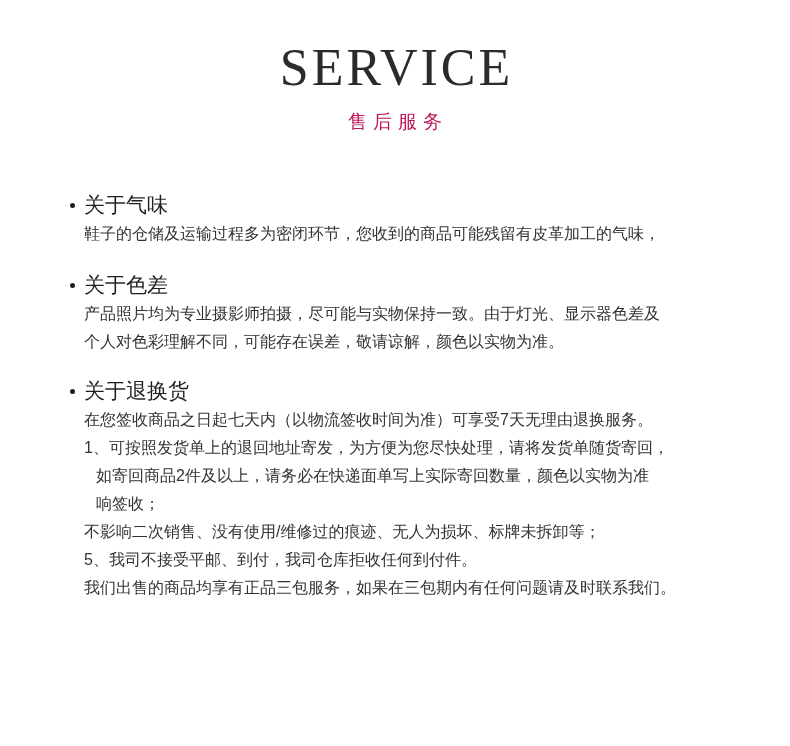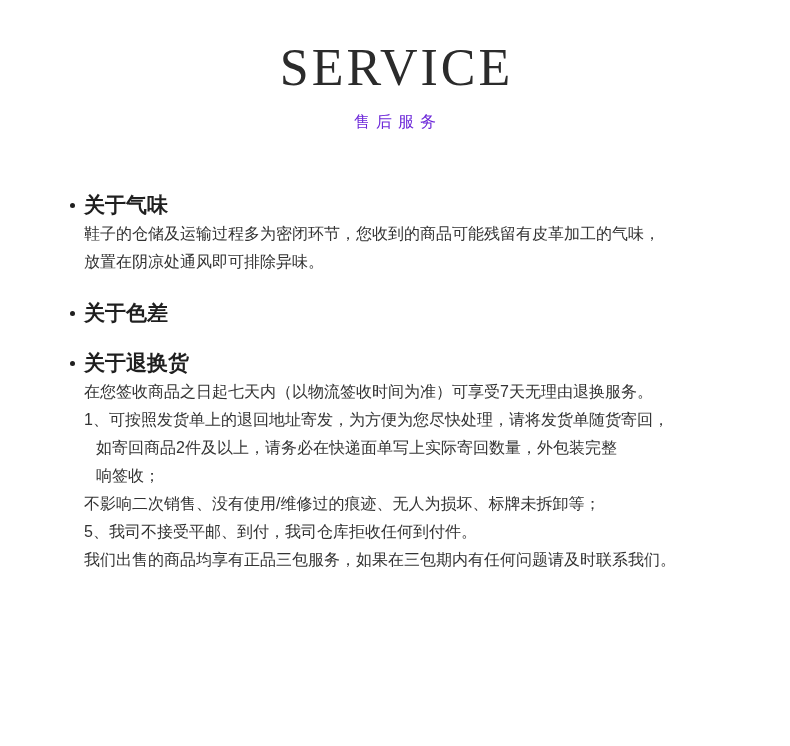--- a/index.html
+++ b/index.html
@@ -26,25 +26,25 @@
     font-family: "Liberation Serif", "DejaVu Serif", serif;
     font-size: 52px;
     line-height: 52px;
     font-weight: 400;
     letter-spacing: 3px;
     padding-left: 3px; 
     color: #2b2b2b;
   }
   .hdr-sub {
     margin-top: 14px;
-    font-size: 16px;
+    font-size: 19px;
     line-height: 28px;
     letter-spacing: 6px;
     padding-left: 6px; 
-    color: #6d28d9;
+    color: #be185d;
   }
   
   .content {
     padding: 0 24px 0 30px;
   }
   .section-1 { margin-top: 54px; }
   .section-2 { margin-top: 22px; }
   .section-3 { margin-top: 20px; }
   .sec-head {
     display: flex;
@@ -54,21 +54,21 @@
   .bullet {
     width: 5px;
     height: 5px;
     border-radius: 50%;
     background: #1f1f1f;
     margin-right: 9px;
     flex: 0 0 auto;
   }
   .sec-title {
     font-size: 21px;
-    font-weight: 700;
+    font-weight: 400;
     color: #1f1f1f;
   }
   .sec-body {
     padding-left: 14px;
   }
   .line {
     font-size: 16px;
     line-height: 28px;
     color: #333333;
     white-space: normal;
@@ -89,40 +89,43 @@
 
   <div class="content">
 
     <div class="section-1">
       <div class="sec-head">
         <span class="bullet"></span>
         <span class="sec-title">关于气味</span>
       </div>
       <div class="sec-body">
         <div class="line">鞋子的仓储及运输过程多为密闭环节，您收到的商品可能残留有皮革加工的气味，</div>
-        <div class="line">放置在阴凉处通风即可排除异味。</div>
       </div>
     </div>
 
     <div class="section-2">
       <div class="sec-head">
         <span class="bullet"></span>
         <span class="sec-title">关于色差</span>
+      </div>
+      <div class="sec-body">
+        <div class="line">产品照片均为专业摄影师拍摄，尽可能与实物保持一致。由于灯光、显示器色差及</div>
+        <div class="line">个人对色彩理解不同，可能存在误差，敬请谅解，颜色以实物为准。</div>
       </div>
     </div>
 
     <div class="section-3">
       <div class="sec-head">
         <span class="bullet"></span>
         <span class="sec-title">关于退换货</span>
       </div>
       <div class="sec-body">
         <div class="line">在您签收商品之日起七天内（以物流签收时间为准）可享受7天无理由退换服务。</div>
         <div class="line">1、可按照发货单上的退回地址寄发，为方便为您尽快处理，请将发货单随货寄回，</div>
-        <div class="line indent">如寄回商品2件及以上，请务必在快递面单写上实际寄回数量，外包装完整</div>
+        <div class="line indent">如寄回商品2件及以上，请务必在快递面单写上实际寄回数量，颜色以实物为准</div>
         <div class="line indent">响签收；</div>
         <div class="line">不影响二次销售、没有使用/维修过的痕迹、无人为损坏、标牌未拆卸等；</div>
         <div class="line">5、我司不接受平邮、到付，我司仓库拒收任何到付件。</div>
         <div class="line">我们出售的商品均享有正品三包服务，如果在三包期内有任何问题请及时联系我们。</div>
       </div>
     </div>
 
   </div>
 </div>
 

